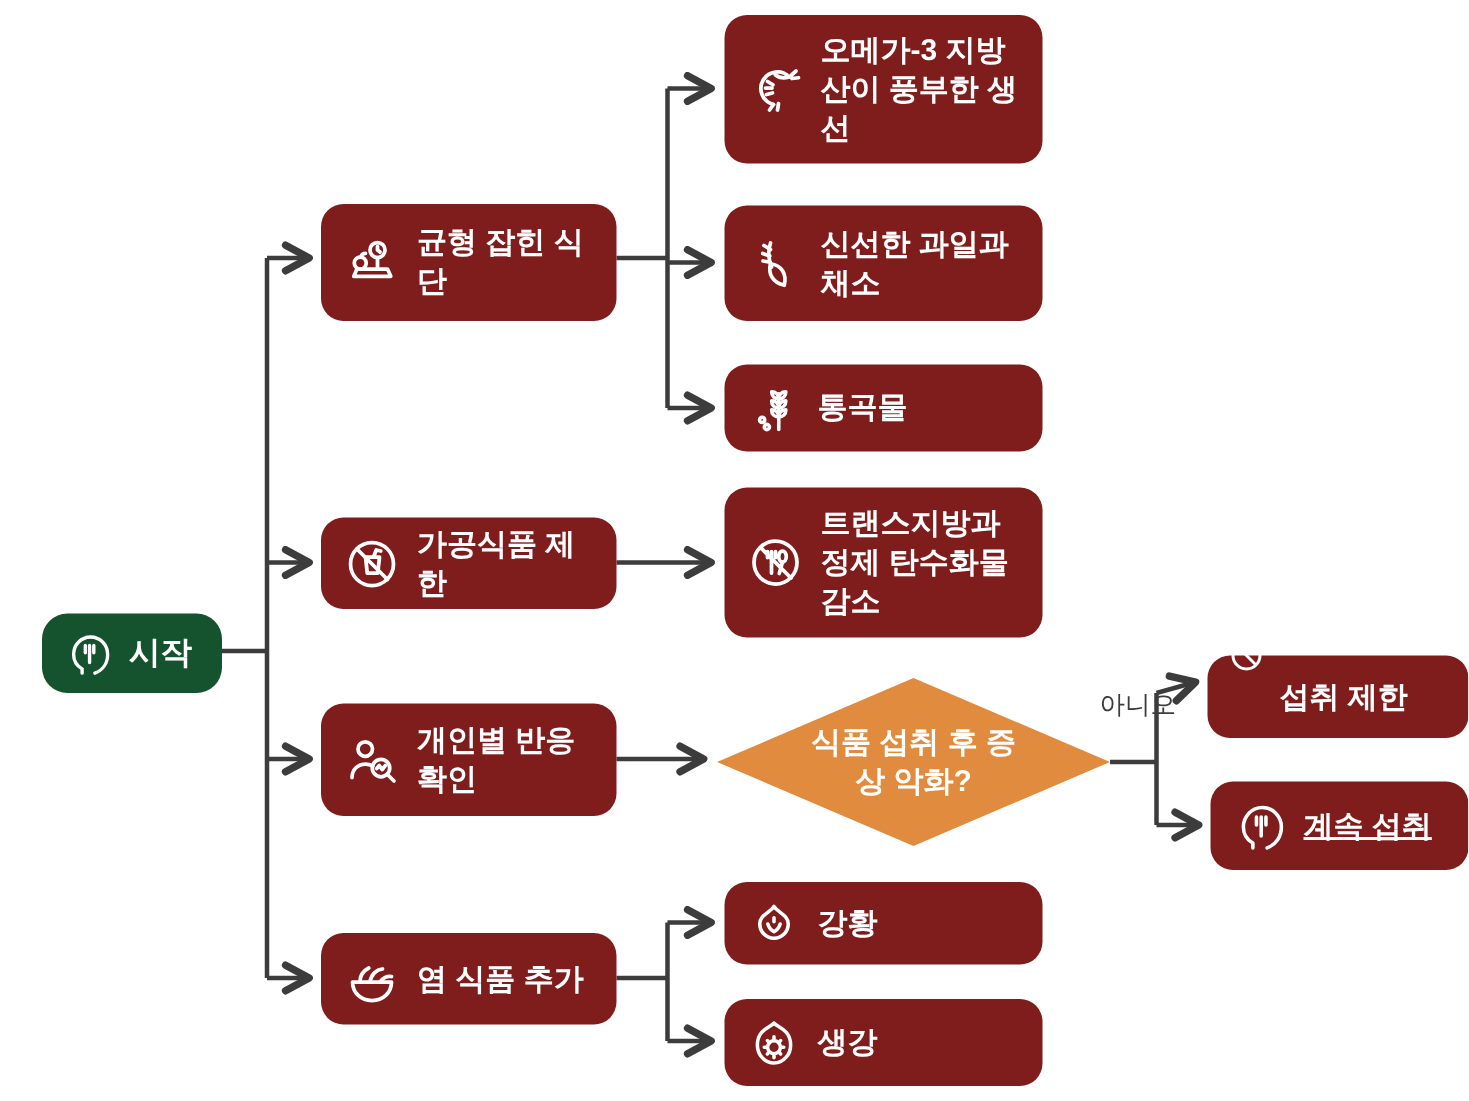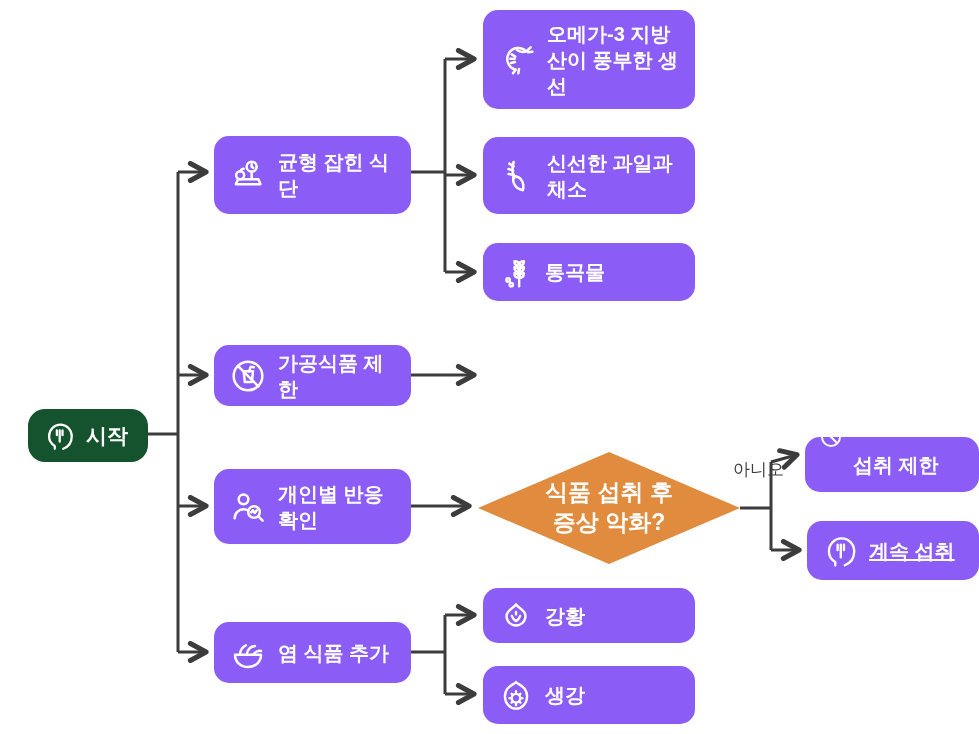--- a/index.html
+++ b/index.html
@@ -6,31 +6,31 @@
   .canvas{
     position:relative;width:979px;height:734px;background:#ffffff;overflow:hidden;
     font-family:"Liberation Sans","DejaVu Sans",sans-serif;
   }
   .connectors{position:absolute;left:0;top:0;width:979px;height:734px;pointer-events:none;}
   .node{
     position:absolute;display:flex;align-items:center;gap:10px;
     box-sizing:border-box;padding:8px 10px 8px 14px;border-radius:15px;
     color:#ffffff;font-weight:700;font-size:20px;line-height:1.3;
   }
-  .node.blue{background:#8b5cf6;}
+  .node.blue{background:#7f1d1d;}
   .node.gray{background:#14532d;border-radius:17px;}
   .node .icon{flex:0 0 auto;display:flex;flex-direction:column;align-items:center;justify-content:center;gap:44px;}
   .node .icon svg{display:block;}
   .node .lbl{display:block;word-break:normal;}
   .badge500{font-size:11px;font-weight:700;color:#fff;line-height:1;margin-top:1px;letter-spacing:.5px;}
   .diamond{position:absolute;left:478px;top:452px;width:262px;height:112px;}
   .diamond svg{position:absolute;left:0;top:0;}
   .diamond .dlbl{
     position:absolute;left:50%;top:50%;transform:translate(-50%,-50%);
-    width:150px;text-align:center;color:#fff;font-weight:700;font-size:23px;line-height:1.3;
+    width:150px;text-align:center;color:#fff;font-weight:700;font-size:20px;line-height:1.3;
   }
   .edge-label{
     position:absolute;left:733px;top:460px;color:#3C3C3C;
     font-size:17px;font-weight:400;line-height:1.2;
   }
 </style>
 </head>
 <body>
 
 <div class="canvas">
@@ -130,20 +130,32 @@
       <svg width="40" height="40" viewBox="0 0 24 24" stroke="#fff" stroke-width="1.5" fill="none" stroke-linecap="round" stroke-linejoin="round">
         <circle cx="12" cy="12" r="8.6"></circle>
         <path d="M6 6l12.2 12.2"></path>
         <path d="M9.4 9.2h5.6l-.7 6.4h-4.2z"></path>
         <path d="M12.6 9.2l1.1-2.8 1.8.4"></path>
       </svg>
     </span>
     <span class="lbl">가공식품 제한</span>
   </div>
 
+  <div class="node blue" style="left:483px;top:325px;width:212px;height:100px;">
+    <span class="icon">
+      <svg width="40" height="40" viewBox="0 0 24 24" stroke="#fff" stroke-width="1.5" fill="none" stroke-linecap="round" stroke-linejoin="round">
+        <circle cx="12" cy="12" r="8.6"></circle>
+        <path d="M6 6l12.2 12.2"></path>
+        <path d="M8.8 7.6v2.4 M10.4 7.6v2.2 M12 7.6v2.4 M10.4 9.8v6.4"></path>
+        <ellipse cx="14.8" cy="9.6" rx="1.5" ry="2.2"></ellipse>
+        <path d="M14.8 11.8l-1.3 4.6"></path>
+      </svg>
+    </span>
+    <span class="lbl" style="width:142px">트랜스지방과 정제 탄수화물 감소</span>
+  </div>
 
   <div class="node blue" style="left:214px;top:469px;width:197px;height:75px;">
     <span class="icon">
       <svg width="40" height="40" viewBox="0 0 24 24" stroke="#fff" stroke-width="1.5" fill="none" stroke-linecap="round" stroke-linejoin="round">
         <circle cx="9.3" cy="7.4" r="2.9"></circle>
         <path d="M4 18.8c0-3.2 2.4-5.4 5.4-5.4 1.1 0 2.1.3 2.9.8"></path>
         <circle cx="15.6" cy="15" r="3.5"></circle>
         <path d="M13.9 15.2l1-1.2 1.2 1.6 1.2-1.6"></path>
         <path d="M18.2 17.6L20.8 20.2"></path>
       </svg>

